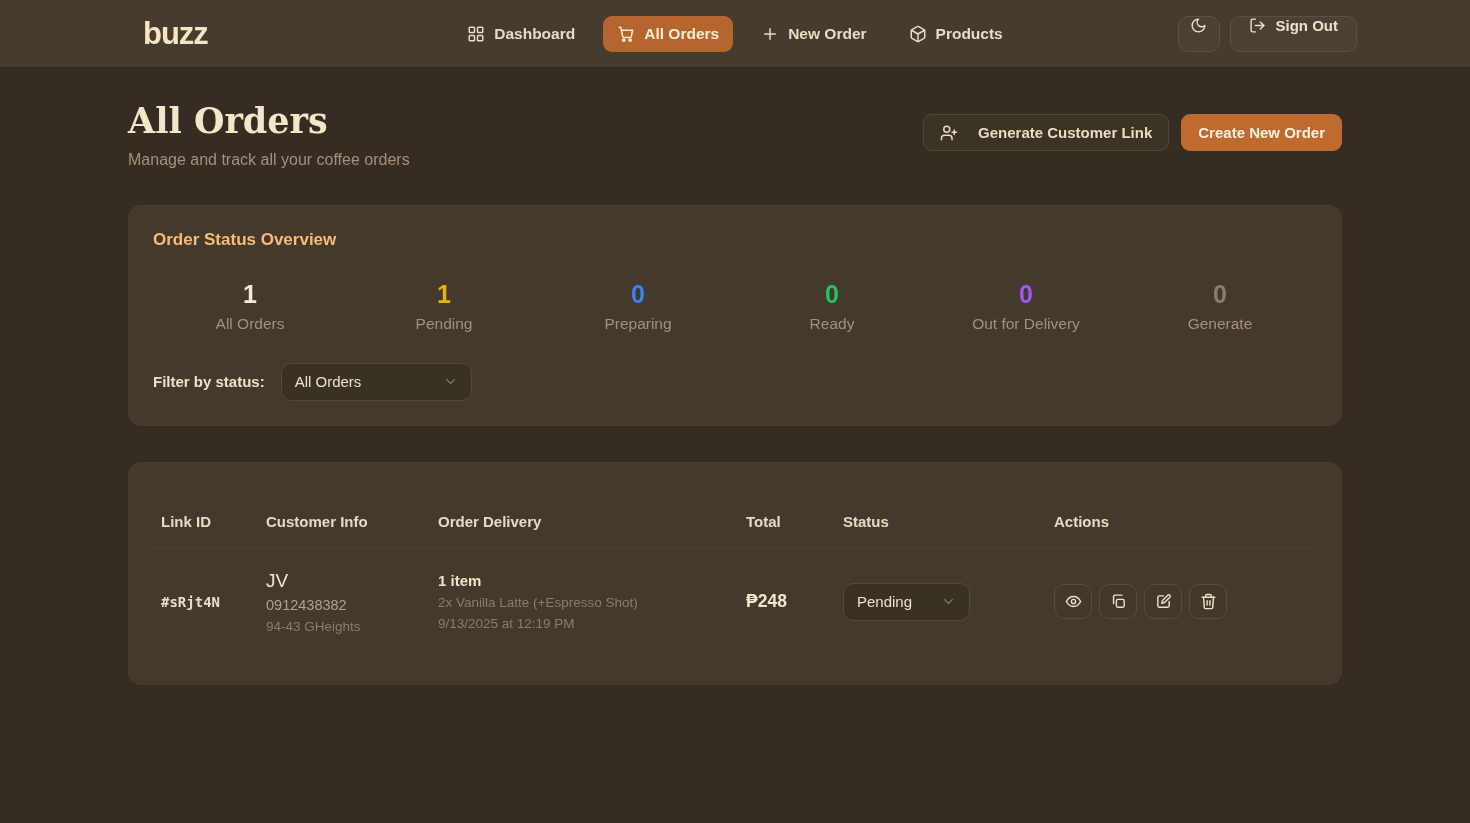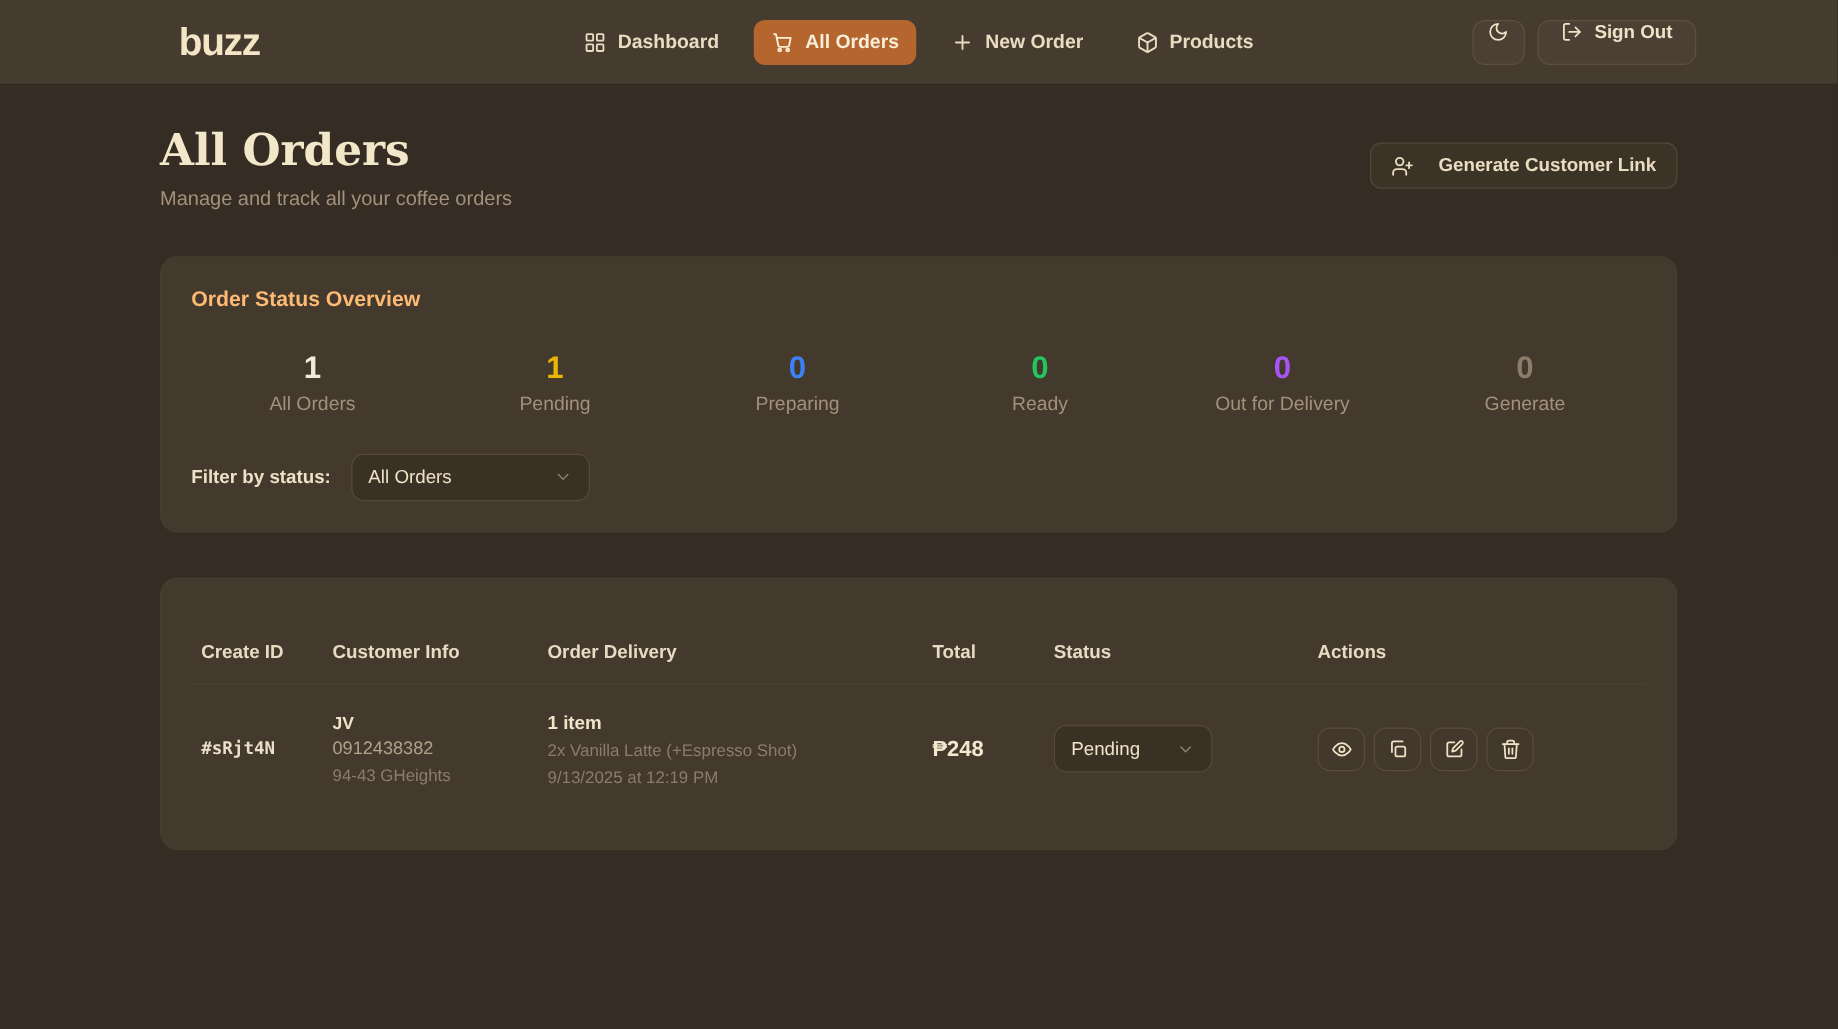--- a/index.html
+++ b/index.html
@@ -93,21 +93,21 @@
   .orders-table th {
     text-align:left; font-size:15px; font-weight:700; color:#e8dbc2;
     padding:0 0 17px 0; border-bottom:1px solid #51463666;
   }
   .orders-table td { padding:22px 0 26px 0; vertical-align:middle; }
   .col-id { width:113px; } .col-cust { width:172px; } .col-det { width:308px; }
   .col-total { width:97px; } .col-status { width:211px; } .col-act { width:auto; }
   .pad8 { padding-left:8px !important; }
 
   .order-id { font-family:"DejaVu Sans Mono","Liberation Mono",monospace; font-size:14px; font-weight:700; color:#eadfc8; }
-  .cust-name { font-size:14px; font-weight:700; color:#f0e4c9; }
+  .cust-name { font-size:19px; font-weight:400; color:#f0e4c9; }
   .cust-phone { margin-top:5px; font-size:14.5px; color:#b2a18c; }
   .cust-addr { margin-top:6px; font-size:13.5px; color:#8d7c6a; }
   .det-count { font-size:15px; font-weight:700; color:#f0e4c9; }
   .det-items { margin-top:6px; font-size:13.5px; color:#8d7c6a; }
   .det-date  { margin-top:6px; font-size:13.5px; color:#8d7c6a; }
   .row-total { font-size:17.5px; font-weight:800; color:#f3e7cd; }
   .status-select { width:127px; }
   .actions { display:flex; gap:7px; }
   .action-btn {
     width:38px; height:35px; display:flex; align-items:center; justify-content:center;
@@ -197,20 +197,21 @@
         <span>
           <svg width="18" height="18" viewBox="0 0 24 24" fill="none" stroke="currentColor" stroke-width="2" stroke-linecap="round" stroke-linejoin="round">
               <path d="M16 21v-2a4 4 0 0 0-4-4H6a4 4 0 0 0-4 4v2"></path>
               <circle cx="9" cy="7" r="4"></circle>
               <line x1="19" y1="8" x2="19" y2="14"></line>
               <line x1="16" y1="11" x2="22" y2="11"></line>
             </svg>
         </span>
         <span>Generate Customer Link</span>
       </button>
+      <button class="primary-btn">Create New Order</button>
     </div>
   </div>
 
   <div class="card">
     <div class="card-title">Order Status Overview</div>
 
     <div class="stats">
       <div class="stat">
         <div class="stat-value" style="color: rgb(242, 233, 216);">1</div>
         <div class="stat-label">All Orders</div>
@@ -256,21 +257,21 @@
       <colgroup>
         <col class="col-id">
           <col class="col-cust">
           <col class="col-det">
         <col class="col-total">
           <col class="col-status">
           <col class="col-act">
       </colgroup>
       <thead>
         <tr>
-          <th class="pad8">Create ID</th>
+          <th class="pad8">Link ID</th>
           <th>Customer Info</th>
           <th>Order Delivery</th>
           <th>Total</th>
           <th>Status</th>
           <th>Actions</th>
         </tr>
       </thead>
       <tbody>
         <tr>
           <td class="pad8">

